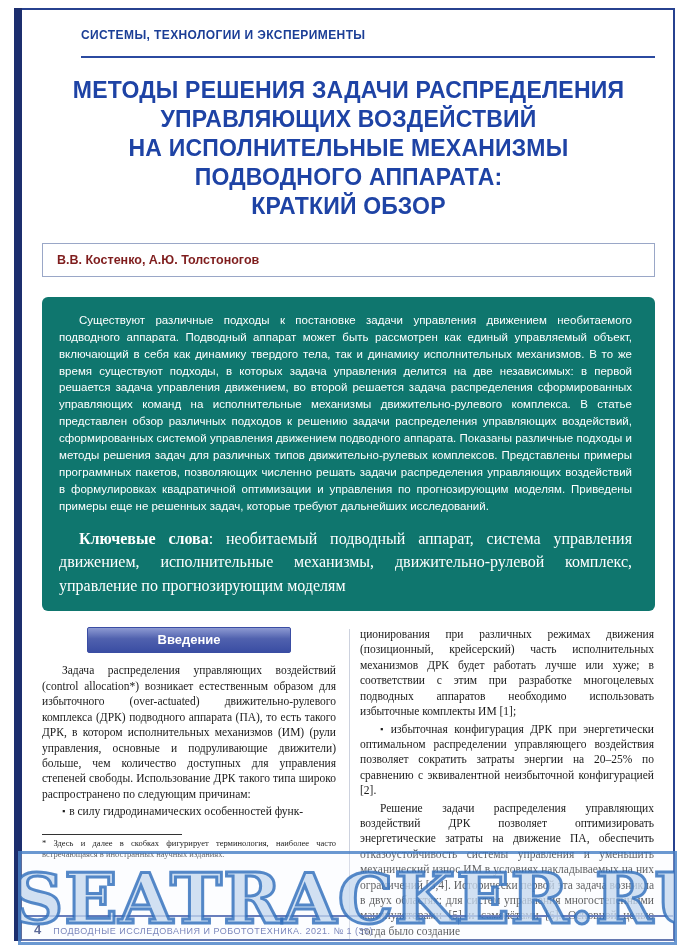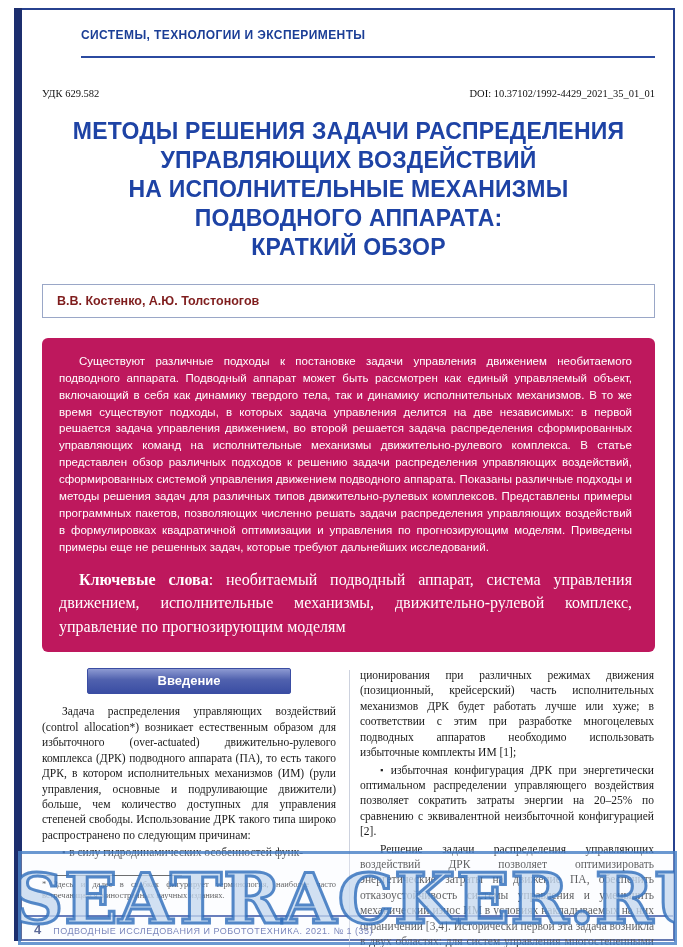--- a/index.html
+++ b/index.html
@@ -33,21 +33,21 @@
     font-size:23px; line-height:1.26; font-weight:bold; color:#1e43a5;
     letter-spacing:0.2px;
   }
 
   .authors-box {
     margin-top:22px; border:1px solid #9aa7c7; padding:9px 14px;
     font-size:12.5px; font-weight:bold; color:#7f1d1d;
   }
 
   .abstract-box {
-    margin-top:20px; background:#be185d; border-radius:6px;
+    margin-top:20px; background:#0f766e; border-radius:6px;
     padding:15px 23px 14px 17px; color:#ffffff;
   }
   .abstract { margin:0; font-size:11.5px; line-height:1.47; text-align:justify; text-indent:20px; }
   .keywords { margin:12px 0 0 0; font-size:16px; line-height:1.47; text-align:justify; text-indent:20px;font-family:Liberation Serif, serif; }
   .kw-label { font-weight:bold; }
 
   .columns { position:relative; margin-top:16px; display:flex; gap:24px; }
   .columns::before { content:""; position:absolute; left:50%; top:2px; bottom:2px; width:1px; background:#cdd2de; }
   .col { width:294px; font-family:"Liberation Serif", serif; font-size:11.5px; line-height:1.34; text-align:justify; }
 
@@ -92,24 +92,20 @@
 <div class="page">
   <div class="frame-border"></div>
   <div class="left-bar"></div>
 
   <div class="content">
 
     <div class="running-head">
       <span>СИСТЕМЫ, ТЕХНОЛОГИИ И ЭКСПЕРИМЕНТЫ</span>
     </div>
 
-    <div class="meta-row">
-      <span class="udk">УДК 629.582</span>
-      <span class="doi">DOI: 10.37102/1992-4429_2021_35_01_01</span>
-    </div>
 
     <h1 class="title">МЕТОДЫ РЕШЕНИЯ ЗАДАЧИ РАСПРЕДЕЛЕНИЯ
 УПРАВЛЯЮЩИХ ВОЗДЕЙСТВИЙ
 НА ИСПОЛНИТЕЛЬНЫЕ МЕХАНИЗМЫ
 ПОДВОДНОГО АППАРАТА:
 КРАТКИЙ ОБЗОР</h1>
 
     <div class="authors-box">
       <span>В.В. Костенко, А.Ю. Толстоногов</span>
     </div>

